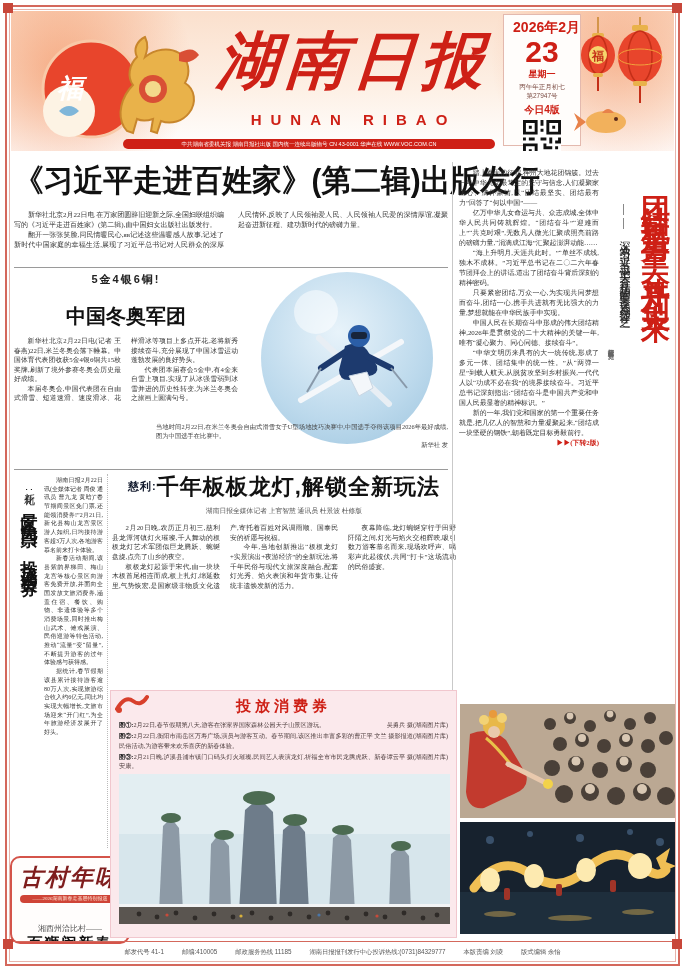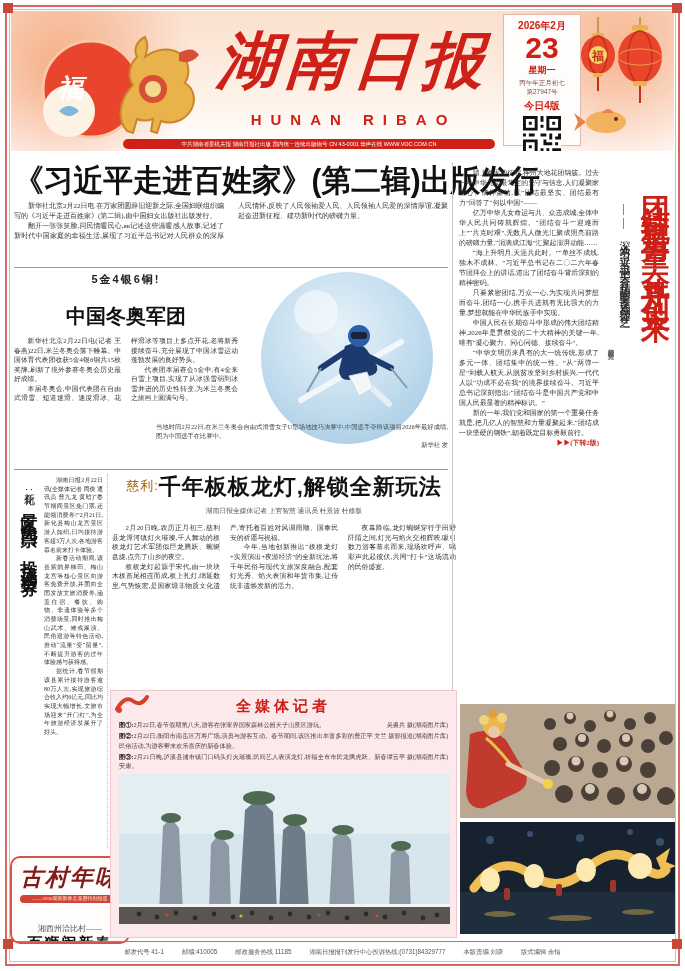--- a/index.html
+++ b/index.html
@@ -28,34 +28,34 @@
     font-size:62px; letter-spacing:6px; color:#ce2016; transform:skewX(-4deg); white-space:nowrap;}
   .mast-en { position:absolute; left:195px; top:100px; width:295px; text-align:center;
     font-family:"Liberation Sans",sans-serif; font-weight:bold; letter-spacing:9px;
     font-size:15px; color:#ce2016; }
   .mast-strip { position:absolute; left:112px; top:128px; width:372px; height:10px;
     background:#ce2016; border-radius:5px; color:#fff; font-size:5.5px; line-height:10px;
     text-align:center; font-family:"Liberation Sans",sans-serif; overflow:hidden; white-space:nowrap;}
   .datebox { position:absolute; left:492px; top:3px; width:78px; height:132px;
     background:#fffdfb; border:1px solid #e3b9ae; text-align:center;
     font-family:"Liberation Sans",sans-serif; padding-top:4px;}
-  .db-ym { color:#ce2016; font-size:10px; font-weight:bold; }
+  .db-ym { color:#ce2016; font-size:14px; font-weight:bold;text-align:right; }
   .db-day { color:#ce2016; font-size:30px; font-weight:bold; line-height:30px;}
   .db-week { color:#ce2016; font-size:9px; font-weight:bold; margin-top:1px;}
   .db-lunar { color:#7a4b42; font-size:6.5px; margin-top:2px;}
   .db-issue { color:#7a4b42; font-size:6.5px; }
   .db-pages { color:#ce2016; font-size:10px; font-weight:bold; margin-top:2px;}
   .db-qr { margin:3px auto 0; display:block; }
   .mast-art-right { position:absolute; right:6px; top:6px; width:100px; height:130px;}
 
   
   .banner { position:absolute; left:14px; top:160px; width:434px; }
   .banner h1 { font-family:"Liberation Sans",sans-serif; font-weight:900; color:#111;
     font-size:31px; letter-spacing:0px; white-space:nowrap; transform:scaleX(.96); transform-origin:left;}
-  .banner-body { column-count:2; column-gap:14px; height:52px; overflow:hidden;
+  .banner-body { margin-top:9px; column-count:2; column-gap:14px; height:52px; overflow:hidden;
     font-size:7px; line-height:1.42; color:#333; text-align:justify;}
   .banner-body p { text-indent:2em; }
   .rule { position:absolute; left:14px; width:434px; border-top:1px solid #9a9a9a; }
 
   
   .olympics { position:absolute; left:14px; top:272px; width:434px; height:194px; display:flex; }
   .oly-left { width:232px; padding-right:8px; }
   .kicker { text-align:center; font-family:"Liberation Sans",sans-serif; font-weight:bold;
     font-size:11px; color:#222; letter-spacing:2px; }
   .oly-h { text-align:center; font-weight:900; font-size:20px; color:#111; line-height:1.3;
@@ -91,21 +91,21 @@
   .gc-band { margin:2px 8px; background:#cf4437; color:#ffe9d8; font-size:5px; line-height:8px;
     border-radius:4px; white-space:nowrap; overflow:hidden;}
   .gc-loc { font-size:8px; color:#555; margin-top:20px; }
   .gc-head { font-size:15px; font-weight:900; color:#111; letter-spacing:2px;
     font-family:"Liberation Sans",sans-serif;}
   .gc-page { font-size:6px; color:#cf4437; text-align:right; padding-right:10px;}
 
   
   .cili { position:absolute; left:112px; top:472px; width:344px; height:216px; }
   .cili-h { text-align:center; white-space:nowrap; }
-  .cili-h .pre { font-size:13px; color:#a16207; font-weight:normal; letter-spacing:1px;
+  .cili-h .pre { font-size:11px; color:#0f172a; font-weight:bold; letter-spacing:1px;
     font-family:"Liberation Sans",sans-serif; vertical-align:4px;}
   .cili-h .main { font-size:22px; font-weight:900; color:#111; letter-spacing:1px;
     font-family:Liberation Sans, sans-serif;}
   .cili-by { text-align:center; font-size:6.8px; color:#555; margin-top:4px;}
   .cili-body { margin-top:7px; column-count:3; column-gap:10px; height:156px; overflow:hidden;
     font-size:6.8px; line-height:1.42; color:#333; text-align:justify;}
   .cili-body p{ text-indent:2em; }
 
   
   .rightcol { position:absolute; left:452px; top:162px; width:224px; height:540px; display:flex;
@@ -299,21 +299,21 @@
       <div class="ra-sub">——深入学习习近平总书记关于奋斗精神的重要论述系列述评之三</div>
       <div class="ra-by">新华社记者 林晖 史竞男</div>
     </div>
   </div>
 
   <div class="tour">
     <svg class="ribbon" width="34" height="22" viewBox="0 0 34 22">
       <path d="M2 16 q8 -14 16 -8 q8 6 14 -4" fill="none" stroke="#d8402c" stroke-width="4" stroke-linecap="round"></path>
       <circle cx="4" cy="17" r="3" fill="#d8402c"></circle>
     </svg>
-    <div class="tour-title">全媒体记者</div>
+    <div class="tour-title">投放消费券</div>
     <div class="tour-caps">
       <div class="tour-cap">
         <span class="crd">吴勇兵 摄(湖南图片库)</span>
         <span class="lbl">图①:</span><span>2月22日,春节假期第八天,游客在张家界国家森林公园天子山景区游玩。</span>
       </div>
       <div class="tour-cap">
         <span class="crd">曹正平 文兰 摄影报道(湖南图片库)</span>
         <span class="lbl">图②:</span><span>2月22日,衡阳市南岳区万寿广场,演员与游客互动。春节期间,该区推出丰富多彩的民俗活动,为游客带来欢乐喜庆的新春体验。</span>
       </div>
       <div class="tour-cap">

